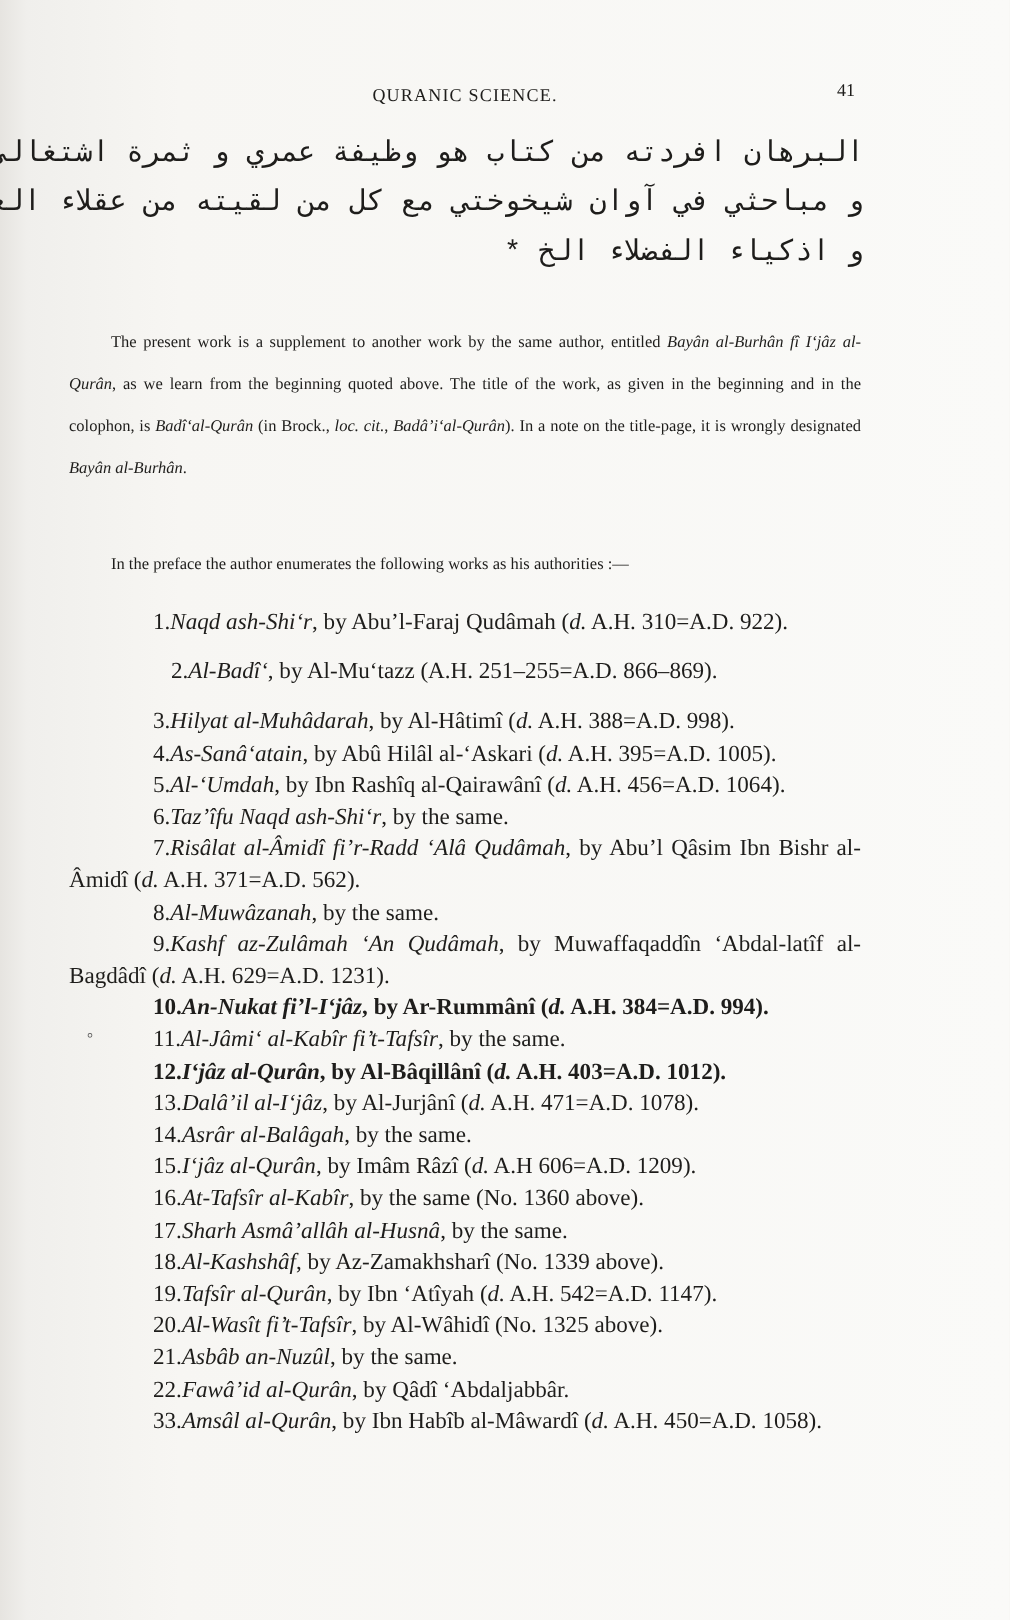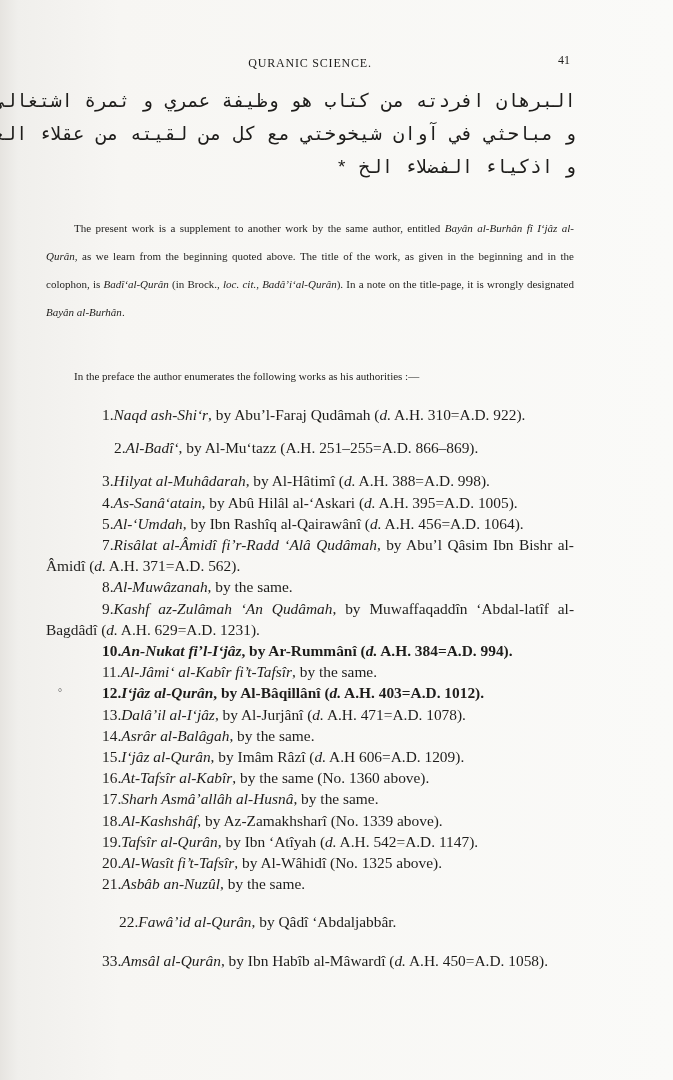--- a/index.html
+++ b/index.html
@@ -71,33 +71,34 @@
   <p class="body-text para1 indent" style="margin:0"><span>The present work is a supplement to another work by the same author, entitled </span><i>Bayân al-Burhân fî I‘jâz al-Qurân</i><span>, as we learn from the beginning quoted above.  The title of the work, as given in the beginning and in the colophon, is </span><i>Badî‘al-Qurân</i><span> (in Brock., </span><i>loc. cit.</i><span>, </span><i>Badâ’i‘al-Qurân</i><span>).  In a note on the title-page, it is wrongly designated </span><i>Bayân al-Burhân</i><span>.</span></p>
 
   <p class="body-text para2 indent" style="margin:0">In the preface the author enumerates the following works as his authorities :—</p>
 
   <div class="list" id="authorities-list">
       <p class="item" style="margin: 0px; text-indent: 28px;"><span style="display: inline-block; min-width: 34px;">1.</span><i>Naqd ash-Shi‘r</i><span>, by  Abu’l-Faraj Qudâmah (</span><i>d.</i><span> A.H. 310=A.D. 922).</span></p>
       <p class="item" style="margin: 12px; text-indent: 28px;"><span style="display: inline-block; min-width: 34px;">2.</span><i>Al-Badî‘</i><span>, by Al-Mu‘tazz (A.H. 251–255=A.D. 866–869).</span></p>
       <p class="item" style="margin: 0px; text-indent: 28px;"><span style="display: inline-block; min-width: 34px;">3.</span><i>Hilyat al-Muhâdarah</i><span>, by Al-Hâtimî (</span><i>d.</i><span> A.H. 388=A.D. 998).</span></p>
       <p class="item" style="margin: 0px; text-indent: 28px;"><span style="display: inline-block; min-width: 34px;">4.</span><i>As-Sanâ‘atain</i><span>,  by  Abû  Hilâl  al-‘Askari  (</span><i>d.</i><span>  A.H.  395=A.D. 1005).</span></p>
       <p class="item" style="margin: 0px; text-indent: 28px;"><span style="display: inline-block; min-width: 34px;">5.</span><i>Al-‘Umdah</i><span>, by  Ibn  Rashîq  al-Qairawânî  (</span><i>d.</i><span>  A.H.  456=A.D. 1064).</span></p>
+      <p class="item" style="margin: 0px; text-indent: 28px;"><span style="display: inline-block; min-width: 34px;">6.</span><i>Taz’îfu Naqd ash-Shi‘r</i><span>, by the same.</span></p>
       <p class="item" style="margin: 0px; text-indent: 28px;"><span style="display: inline-block; min-width: 34px;">7.</span><i>Risâlat al-Âmidî fi’r-Radd ‘Alâ Qudâmah</i><span>,  by  Abu’l Qâsim Ibn Bishr al-Âmidî (</span><i>d.</i><span> A.H. 371=A.D. 562).</span></p>
       <p class="item" style="margin: 0px; text-indent: 28px;"><span style="display: inline-block; min-width: 34px;">8.</span><i>Al-Muwâzanah</i><span>, by the same.</span></p>
       <p class="item" style="margin: 0px; text-indent: 28px;"><span style="display: inline-block; min-width: 34px;">9.</span><i>Kashf az-Zulâmah ‘An Qudâmah</i><span>, by Muwaffaqaddîn ‘Abdal-latîf al-Bagdâdî (</span><i>d.</i><span> A.H. 629=A.D. 1231).</span></p>
       <p class="item" style="margin: 0px; text-indent: 28px; font-weight: bold;"><span style="display: inline-block; min-width: 34px;">10.</span><i>An-Nukat fi’l-I‘jâz</i><span>, by Ar-Rummânî (</span><i>d.</i><span> A.H. 384=A.D. 994).</span></p>
       <p class="item" style="margin: 0px; text-indent: 28px;"><span style="display: inline-block; min-width: 34px;">11.</span><i>Al-Jâmi‘ al-Kabîr fi’t-Tafsîr</i><span>, by the same.</span></p>
       <p class="item" style="margin: 0px; text-indent: 28px; font-weight: bold;"><span style="display: inline-block; min-width: 34px;">12.</span><i>I‘jâz al-Qurân</i><span>, by Al-Bâqillânî (</span><i>d.</i><span> A.H. 403=A.D. 1012).</span></p>
       <p class="item" style="margin: 0px; text-indent: 28px;"><span style="display: inline-block; min-width: 34px;">13.</span><i>Dalâ’il al-I‘jâz</i><span>, by Al-Jurjânî (</span><i>d.</i><span> A.H. 471=A.D. 1078).</span></p>
       <p class="item" style="margin: 0px; text-indent: 28px;"><span style="display: inline-block; min-width: 34px;">14.</span><i>Asrâr al-Balâgah</i><span>, by the same.</span></p>
       <p class="item" style="margin: 0px; text-indent: 28px;"><span style="display: inline-block; min-width: 34px;">15.</span><i>I‘jâz al-Qurân</i><span>, by Imâm Râzî (</span><i>d.</i><span> A.H 606=A.D. 1209).</span></p>
       <p class="item" style="margin: 0px; text-indent: 28px;"><span style="display: inline-block; min-width: 34px;">16.</span><i>At-Tafsîr al-Kabîr</i><span>, by the same (No. 1360 above).</span></p>
       <p class="item" style="margin: 0px; text-indent: 28px;"><span style="display: inline-block; min-width: 34px;">17.</span><i>Sharh Asmâ’allâh al-Husnâ</i><span>, by the same.</span></p>
       <p class="item" style="margin: 0px; text-indent: 28px;"><span style="display: inline-block; min-width: 34px;">18.</span><i>Al-Kashshâf</i><span>, by Az-Zamakhsharî (No. 1339 above).</span></p>
       <p class="item" style="margin: 0px; text-indent: 28px;"><span style="display: inline-block; min-width: 34px;">19.</span><i>Tafsîr al-Qurân</i><span>, by Ibn ‘Atîyah (</span><i>d.</i><span> A.H. 542=A.D. 1147).</span></p>
       <p class="item" style="margin: 0px; text-indent: 28px;"><span style="display: inline-block; min-width: 34px;">20.</span><i>Al-Wasît fi’t-Tafsîr</i><span>, by Al-Wâhidî (No. 1325 above).</span></p>
       <p class="item" style="margin: 0px; text-indent: 28px;"><span style="display: inline-block; min-width: 34px;">21.</span><i>Asbâb an-Nuzûl</i><span>, by the same.</span></p>
-      <p class="item" style="margin: 17px; text-indent: 28px;"><span style="display: inline-block; min-width: 34px;">22.</span><i>Fawâ’id al-Qurân</i><span>, by Qâdî ‘Abdaljabbâr.</span></p>
+      <p class="item" style="margin: 0px; text-indent: 28px;"><span style="display: inline-block; min-width: 34px;">22.</span><i>Fawâ’id al-Qurân</i><span>, by Qâdî ‘Abdaljabbâr.</span></p>
       <p class="item" style="margin: 0px; text-indent: 28px;"><span style="display: inline-block; min-width: 34px;">33.</span><i>Amsâl al-Qurân</i><span>,  by  Ibn  Habîb  al-Mâwardî  (</span><i>d.</i><span> A.H. 450=A.D. 1058).</span></p>
     </div>
 
   <span class="mark">°</span>
 </div>
 
 </body></html>

